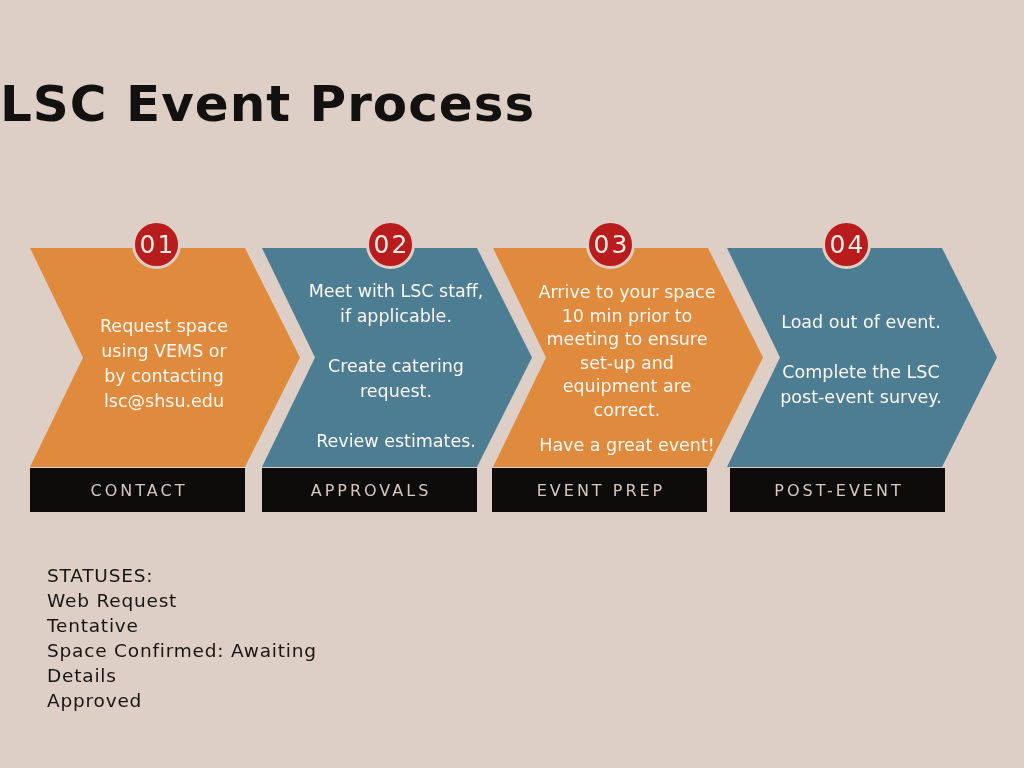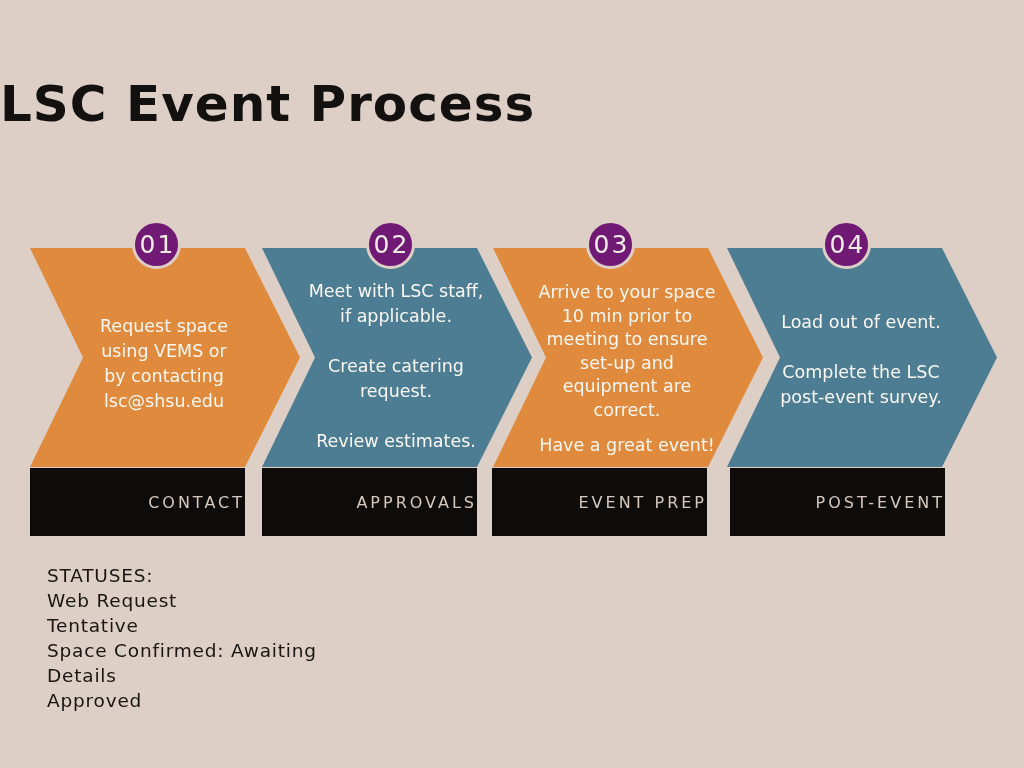--- a/index.html
+++ b/index.html
@@ -37,21 +37,21 @@
   .chev-2 { left: 493px; }
   .chev-3 { left: 727px; }
 
   .badge {
     position: absolute;
     top: 220px;
     width: 49px;
     height: 49px;
     border: 3px solid #ddcfc6;
     border-radius: 50%;
-    background: #701a75;
+    background: #b91c1c;
     display: flex;
     align-items: center;
     justify-content: center;
     color: #f2ece5;
     font-size: 25px;
     font-weight: 500;
     letter-spacing: 2px;
     text-indent: 2px;
   }
   .badge-0 { left: 132px; }
@@ -74,25 +74,25 @@
   .text-block .para { margin-bottom: 25px; }
   .text-block .para:last-child { margin-bottom: 0; }
   .text-block .line { line-height: 25px; }
   .tb-2 .para { margin-bottom: 12px; }
   .tb-2 .line { line-height: 23.5px; }
 
   .banner {
     position: absolute;
     top: 468px;
     width: 215px;
-    height: 68px;
+    height: 44px;
     background: #0e0c0b;
     display: flex;
     align-items: center;
-    justify-content: flex-end;
+    justify-content: center;
   }
   .banner-0 { left: 30px; }
   .banner-1 { left: 262px; }
   .banner-2 { left: 492px; }
   .banner-3 { left: 730px; }
   .banner span {
     color: #d6c8bd;
     font-size: 16px;
     letter-spacing: 3px;
     text-indent: 3px;

